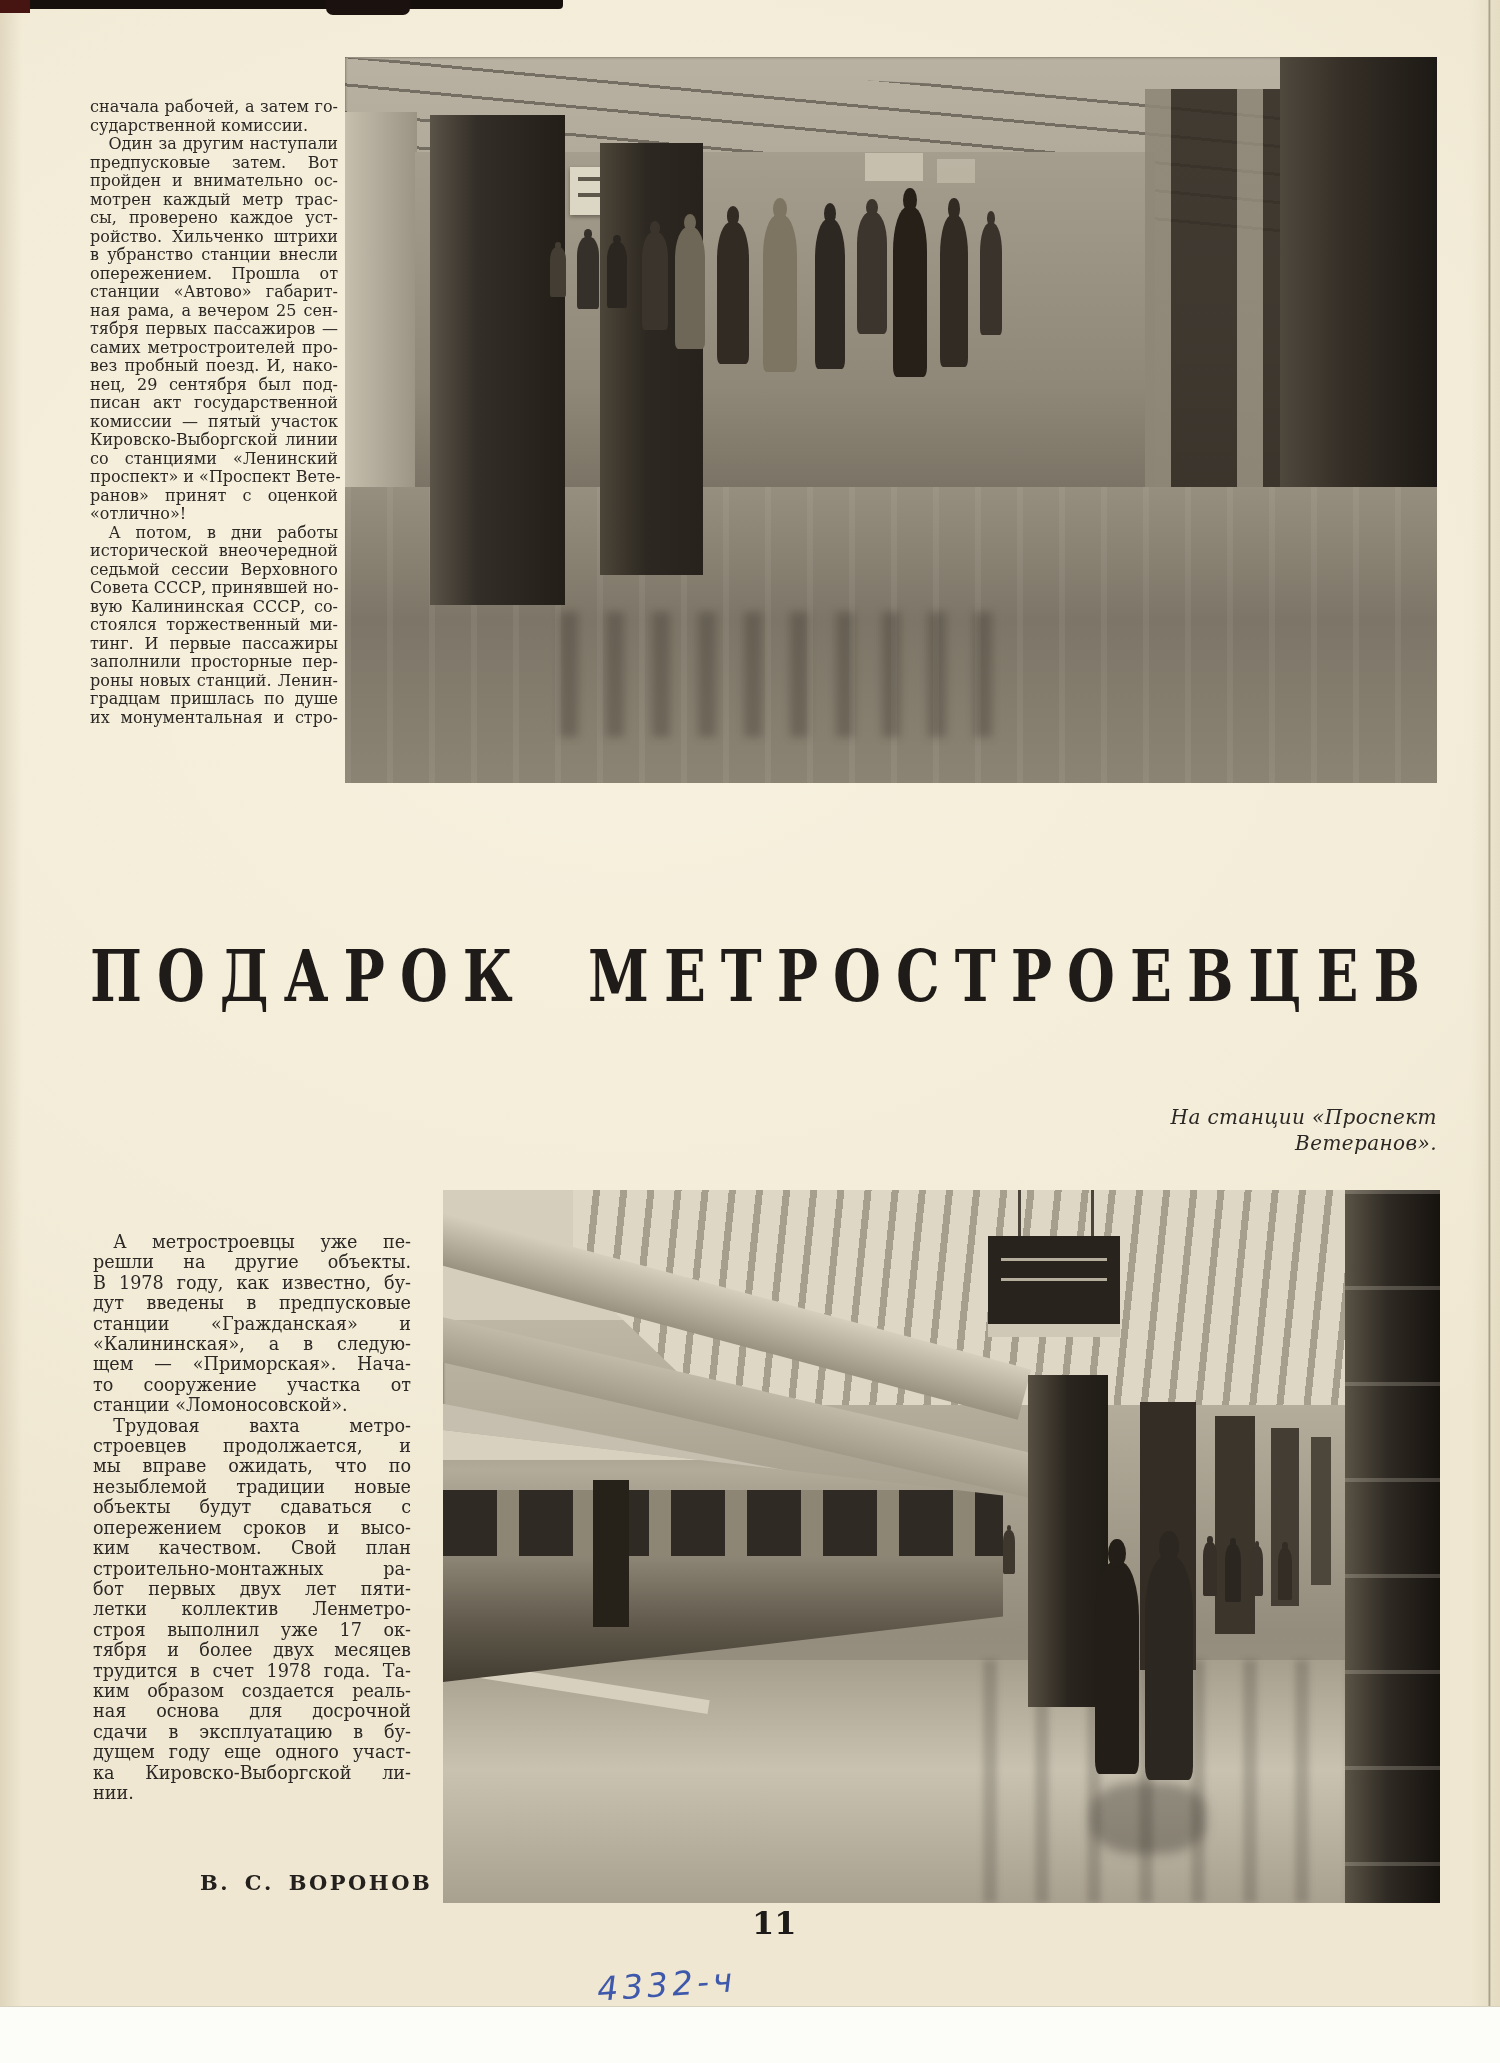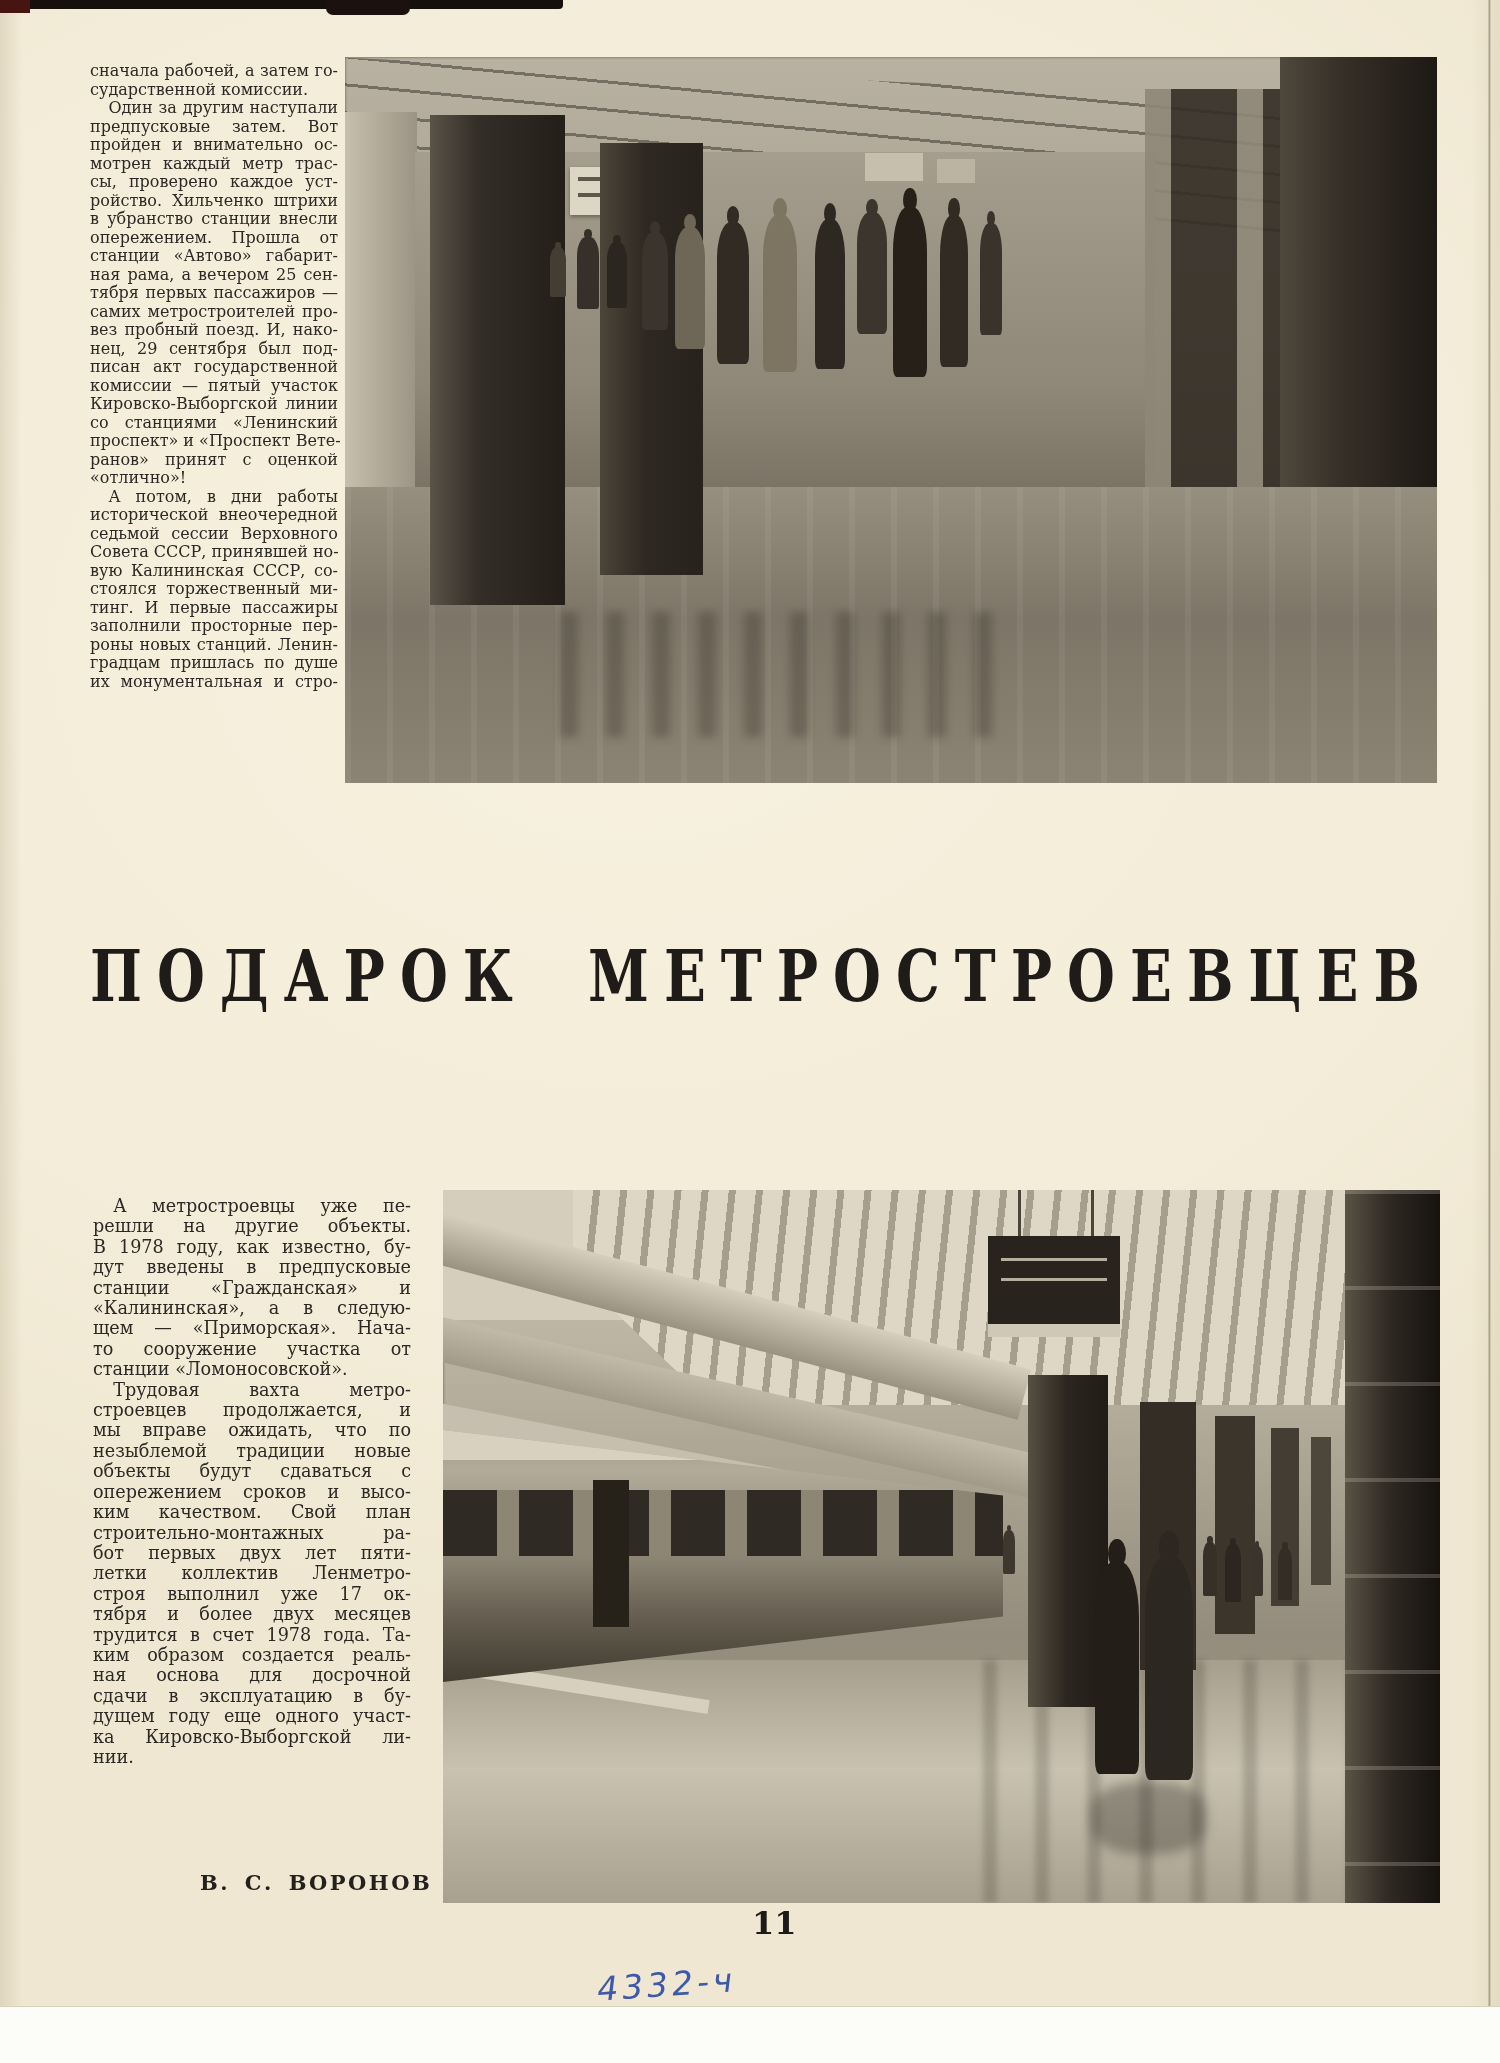--- a/index.html
+++ b/index.html
@@ -12,21 +12,21 @@
            radial-gradient(1300px 1000px at 42% 32%, #f7f1df 0%, var(--paper,#f3ecd8) 70%, #efe7d1 100%);}
   .top-strip{position:absolute;left:0;top:0;width:563px;height:9px;background:#16100d;border-radius:0 0 4px 0;}
   .top-strip-blob{position:absolute;left:326px;top:0;width:84px;height:15px;background:#1b120f;border-radius:0 0 7px 7px;}
   .corner-blot{position:absolute;left:0;top:0;width:30px;height:13px;background:#461511;}
   .page-edge-line{position:absolute;left:1488px;top:0;width:3px;height:2008px;
         background:linear-gradient(90deg,#d9d0ba,#a79d82 55%,#e8e1cd);}
   .scanner-band{position:absolute;left:0;top:2006px;width:1500px;height:57px;background:#fcfcf9;
         border-top:1px solid #d8d1bf;}
 
   
-  .col{position:absolute;}
+  .col{position:absolute;margin-top:36px;}
   .col1{left:90px;top:62px;width:248px;font-size:16px;line-height:18.5px;}
   .col2{left:93px;top:1196px;width:318px;font-size:17.6px;line-height:20.4px;}
   .tline{text-align:justify;text-align-last:justify;white-space:nowrap;}
   .tline-last{text-align-last:left;}
   .para-indent .tline:first-child{text-indent:1.15em;}
 
   .byline{position:absolute;left:200px;top:1870px;font-weight:bold;font-size:21px;
           letter-spacing:2.5px;word-spacing:5px;color:#23201d;}
   .page-number{position:absolute;left:752px;top:1904px;font-weight:bold;font-size:32px;color:#1d1b19;}
   .handwriting{position:absolute;left:597px;top:1965px;font-size:33px;font-style:italic;
@@ -203,20 +203,22 @@
     <div class="fig" style="left:470px;top:162px;width:30px;height:150px;background:#2e2822"></div>
     <div class="fig" style="left:512px;top:155px;width:30px;height:122px;background:#3b352d"></div>
     <div class="fig" style="left:548px;top:150px;width:34px;height:170px;background:#262019"></div>
     <div class="fig" style="left:595px;top:158px;width:28px;height:152px;background:#312b24"></div>
     <div class="fig" style="left:635px;top:166px;width:22px;height:112px;background:#3a332b"></div>
   </figure>
 
 
   <h1 class="headline">ПОДАРОК МЕТРОСТРОЕВЦЕВ</h1>
 
+  <div class="caption caption2">На станции «Проспект
+Ветеранов».</div>
 
   <figure class="photo photo2">
     <div class="p2-topleft"></div>
     <div class="p2-ribs"></div>
     <div class="p2-beam1"></div>
     <div class="p2-beam2"></div>
     <div class="p2-beam3"></div>
     <div class="p2-floor"></div>
     <div class="p2-floor-streaks"></div>
     <div class="p2-platform-edge"></div>

